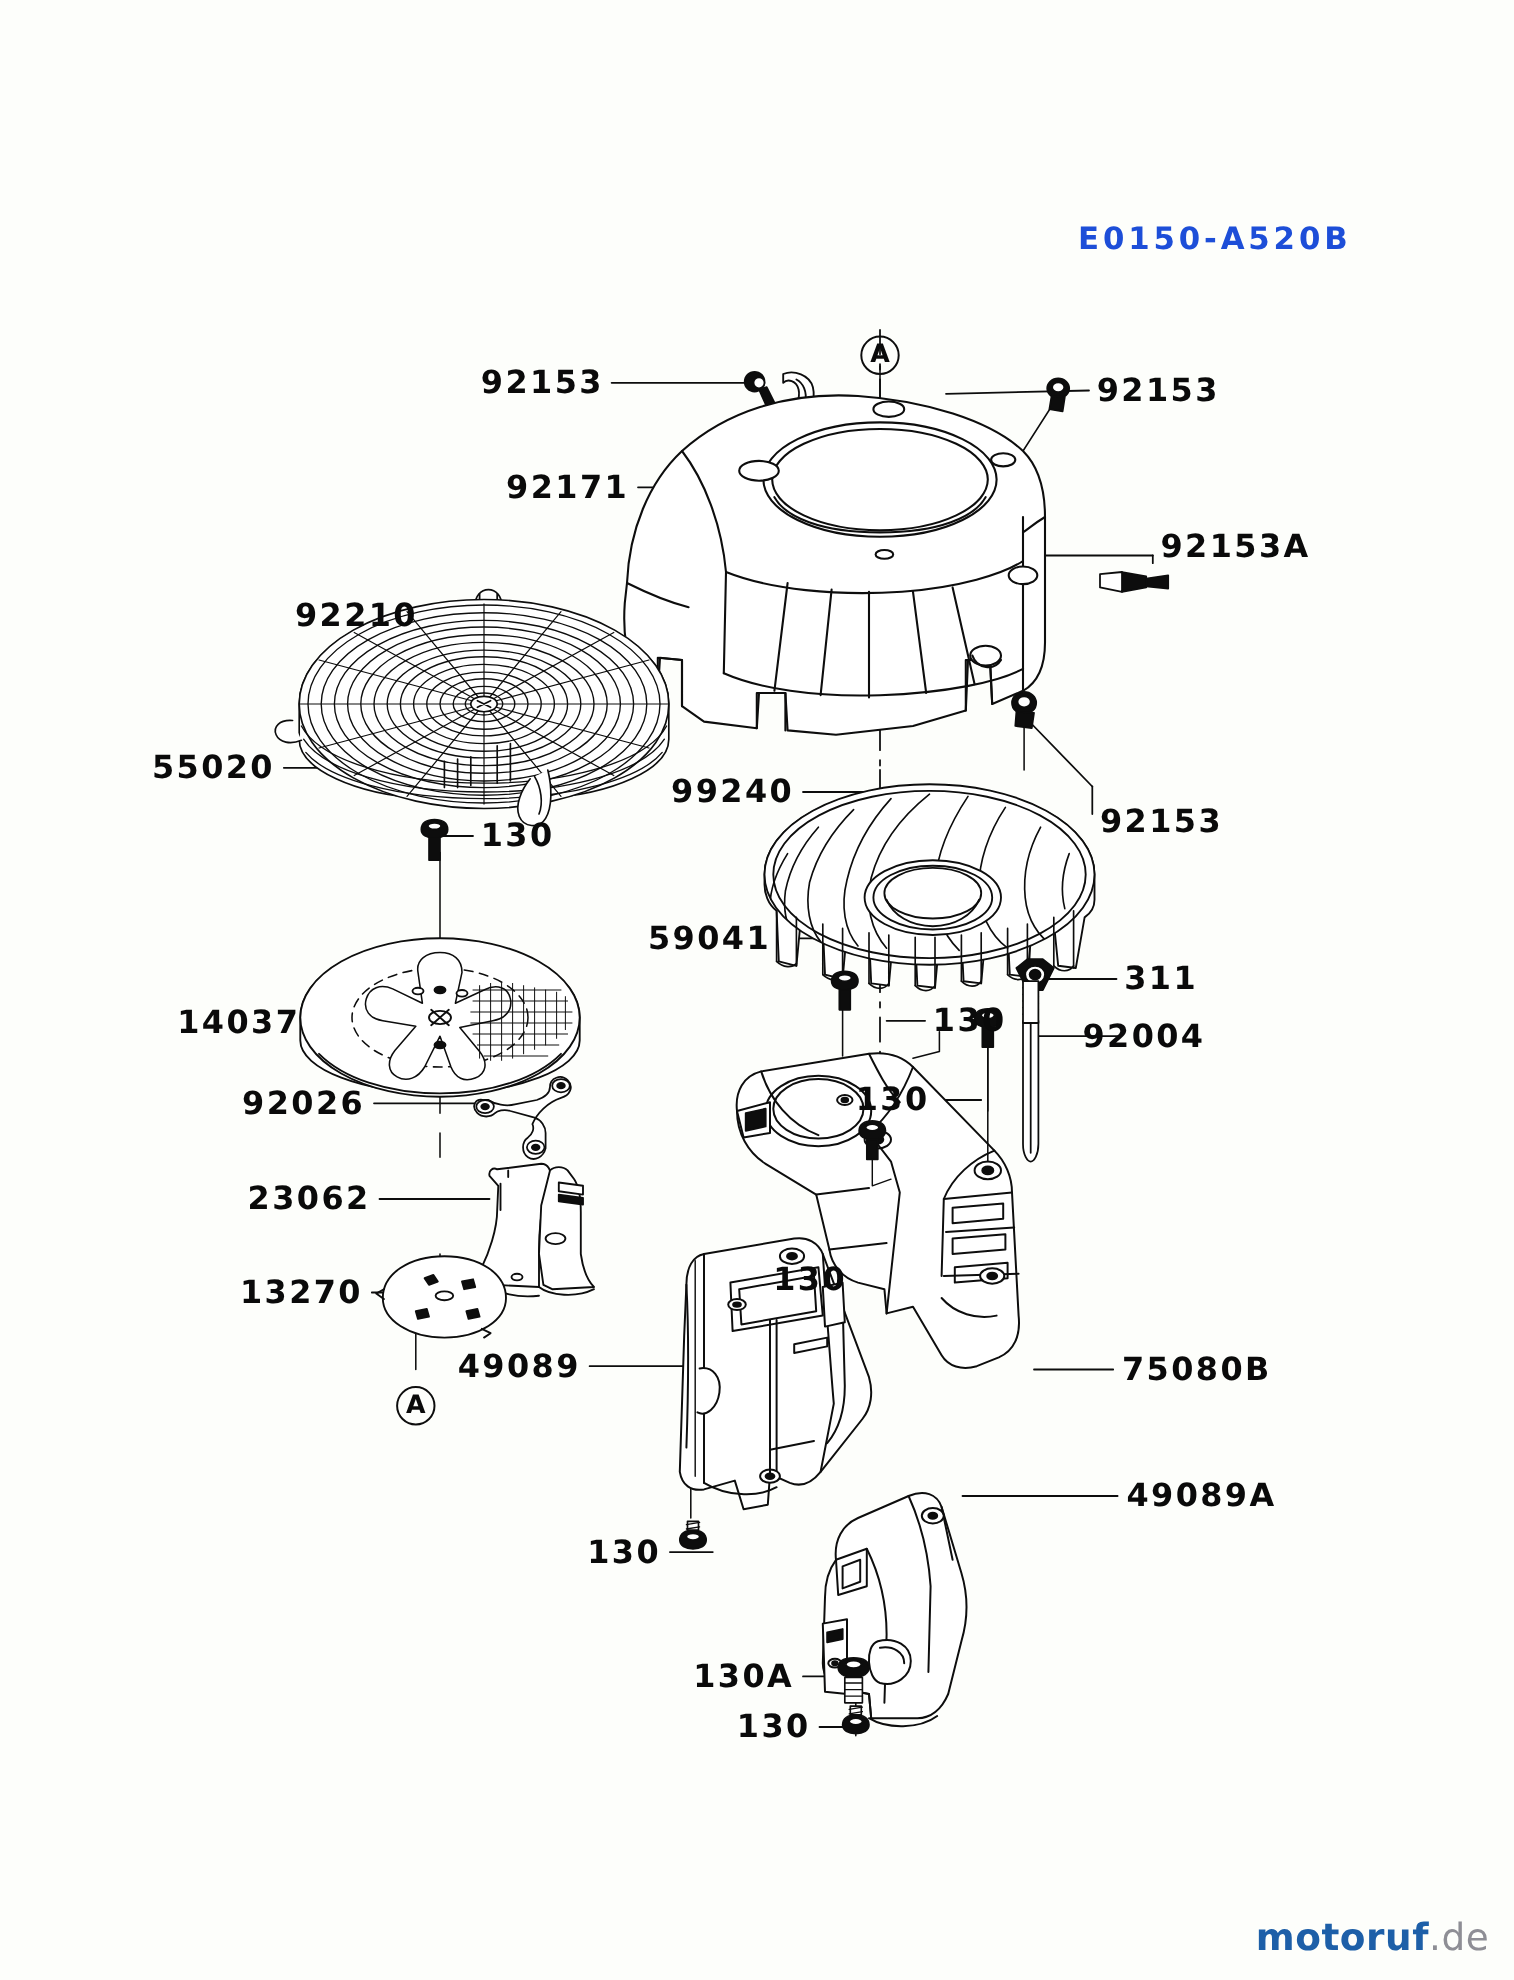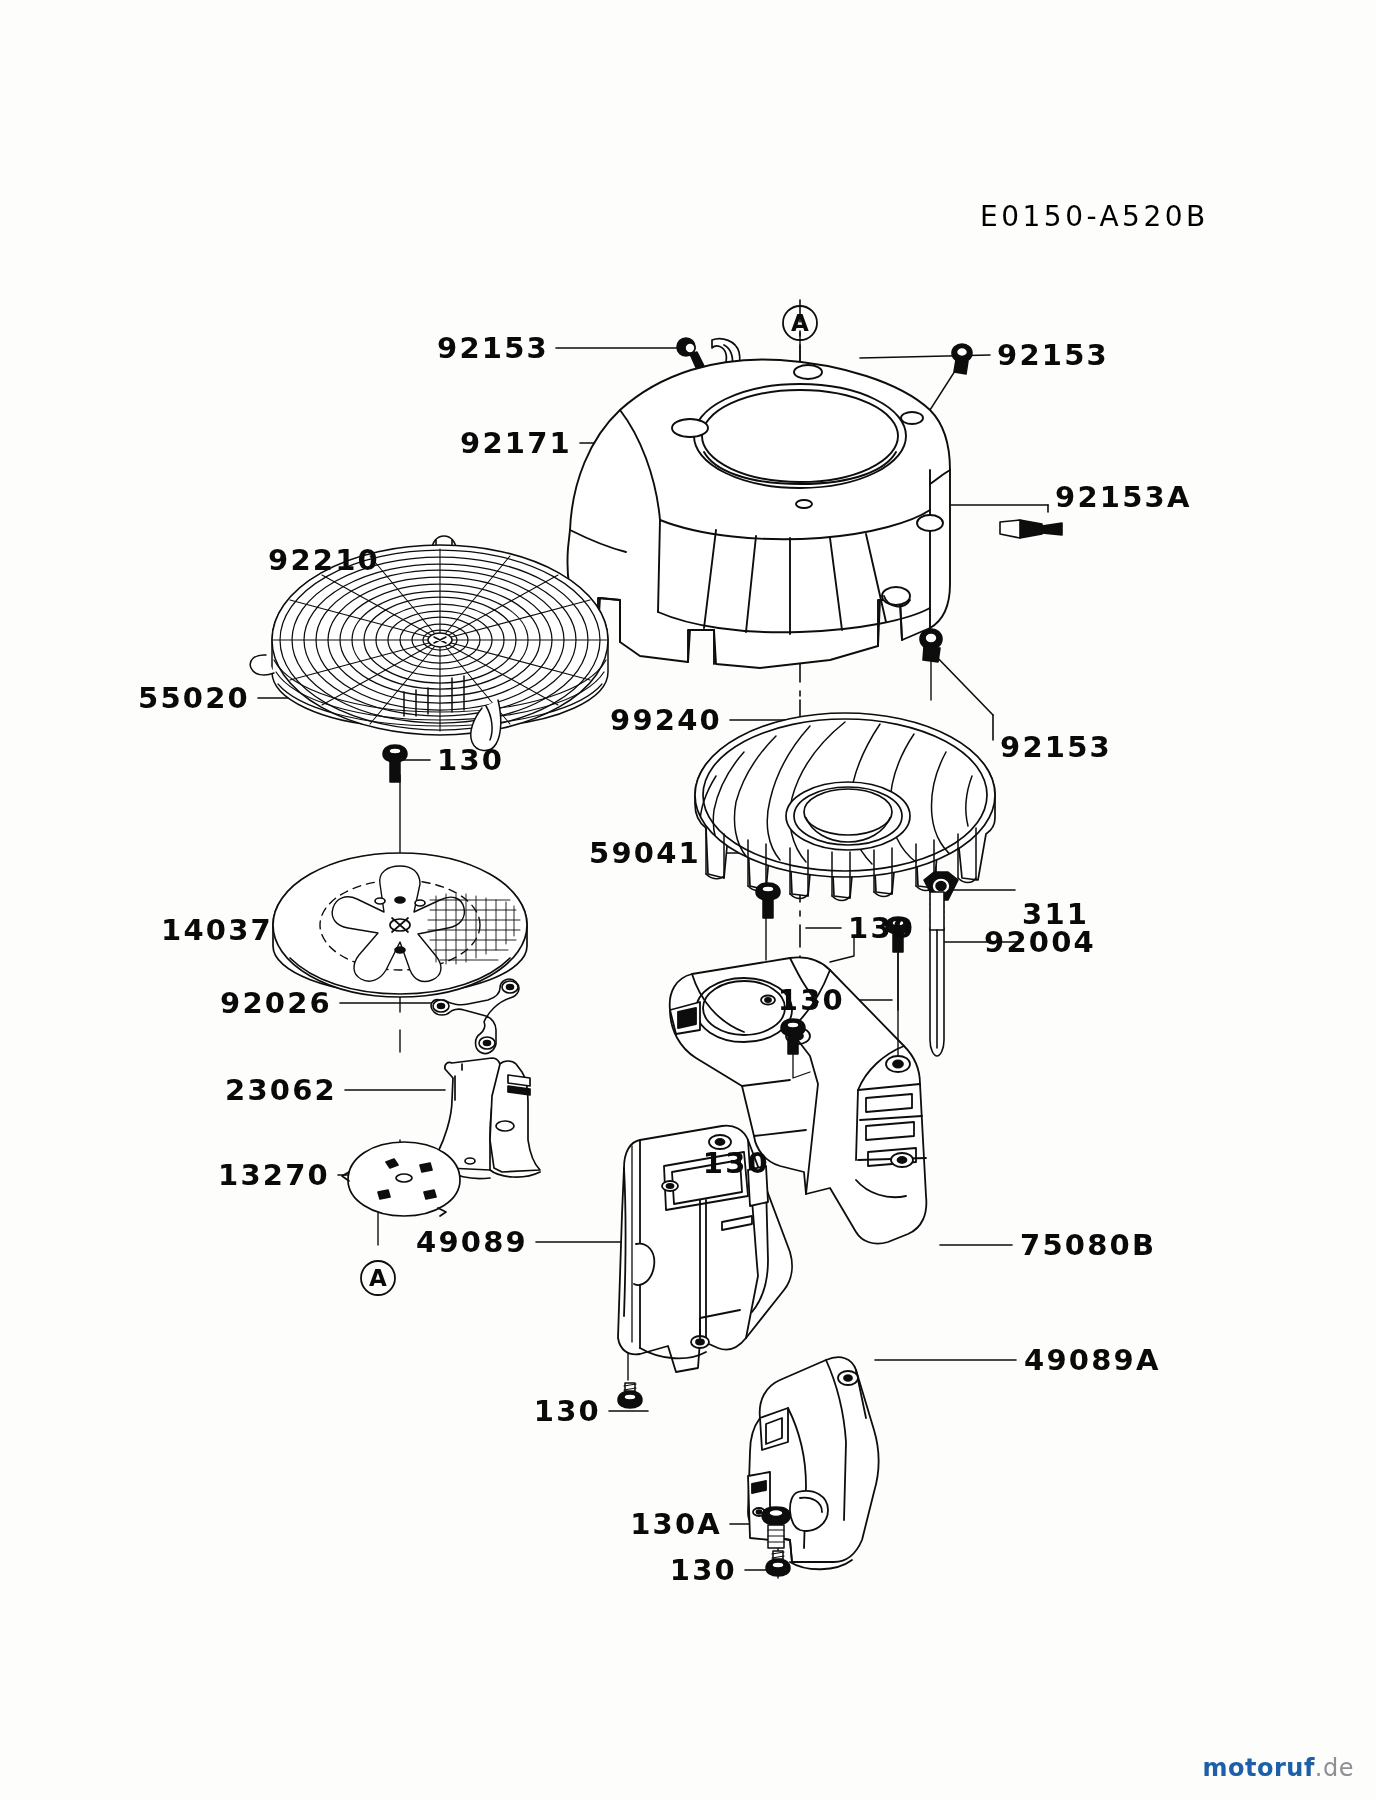--- a/index.html
+++ b/index.html
@@ -19,31 +19,31 @@
     letter-spacing:2.2px;
     color:#0a0a0a;
     white-space:nowrap;
     line-height:1;
   }
   .lbl.r{transform:translate(-100%,-50%);}
   .lbl.l{transform:translate(0,-50%);}
   .title{
     position:absolute;
     font-family:"DejaVu Sans", sans-serif;
-    font-weight:400;
+    font-weight:700;
     font-size:28px;
     letter-spacing:3.5px;
-    color:#000000;
+    color:#1d4ed8;
     white-space:nowrap;
   }
   .wm{
     position:absolute;
     right:22px;bottom:18px;
     font-family:"DejaVu Sans", sans-serif;
-    font-size:24px;
+    font-size:34px;
     font-weight:400;
     letter-spacing:0.5px;
     color:#b9b9bd;
     white-space:nowrap;
   }
   .wm b{color:#1d5fa8;font-weight:700;}
   .wm .de{color:#8e8e95;}
 </style>
 </head>
 <body>
@@ -636,21 +636,21 @@
   <div class="lbl r" style="left:549px;top:348px;">92153</div>
   <div class="lbl r" style="left:572px;top:443px;">92171</div>
   <div class="lbl l" style="left:997px;top:355px;">92153</div>
   <div class="lbl l" style="left:1055px;top:497px;">92153A</div>
   <div class="lbl r" style="left:380px;top:560px;text-align:center;">92210</div>
   <div class="lbl r" style="left:250px;top:698px;">55020</div>
   <div class="lbl r" style="left:722px;top:720px;">99240</div>
   <div class="lbl l" style="left:1000px;top:747px;">92153</div>
   <div class="lbl l" style="left:437px;top:760px;">130</div>
   <div class="lbl r" style="left:701px;top:853px;">59041</div>
-  <div class="lbl l" style="left:1022px;top:890px;margin-top:24px;">311</div>
+  <div class="lbl l" style="left:1022px;top:890px;">311</div>
   <div class="lbl r" style="left:273px;top:930px;">14037</div>
   <div class="lbl l" style="left:984px;top:942px;">92004</div>
   <div class="lbl l" style="left:848px;top:928px;">130</div>
   <div class="lbl r" style="left:845px;top:1000px;">130</div>
   <div class="lbl r" style="left:332px;top:1003px;">92026</div>
   <div class="lbl r" style="left:337px;top:1090px;">23062</div>
   <div class="lbl r" style="left:770px;top:1163px;">130</div>
   <div class="lbl r" style="left:330px;top:1175px;">13270</div>
   <div class="lbl r" style="left:528px;top:1242px;">49089</div>
   <div class="lbl l" style="left:1020px;top:1245px;">75080B</div>

